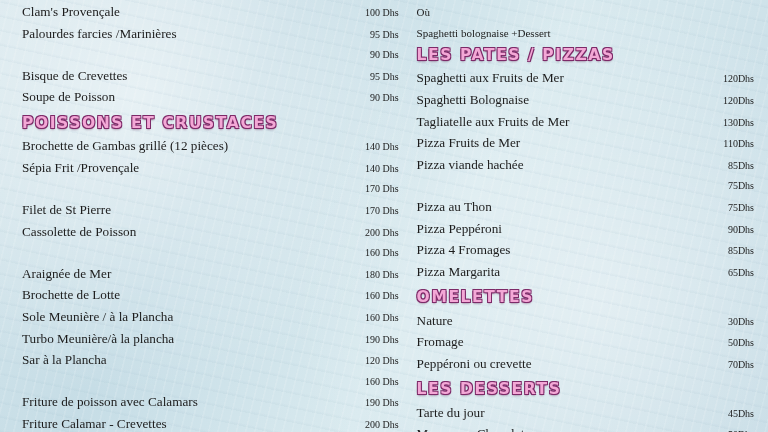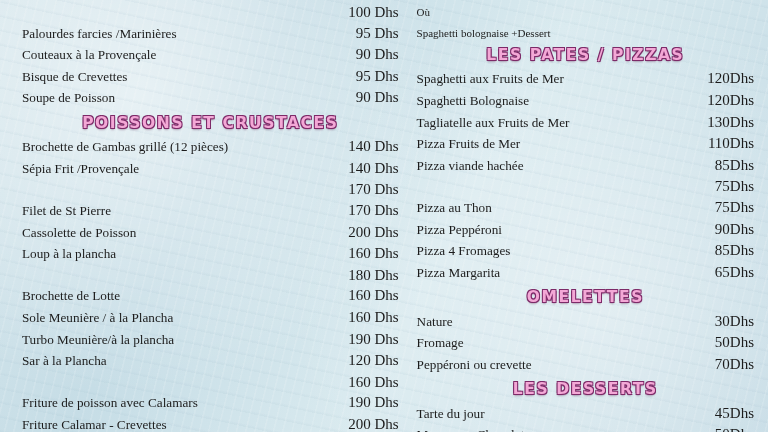--- a/index.html
+++ b/index.html
@@ -47,21 +47,21 @@
   }
   .col-left {
     width: 392px;
     padding-right: 8px;
   }
   .col-right {
     width: 354px;
     padding-left: 10px;
   }
   .section-title {
-    text-align: center;
+    text-align: left;
     font-family: "DejaVu Sans", sans-serif;
     font-weight: bold;
     font-size: 15.5px;
     letter-spacing: 1.6px;
     color: #f3a8d6;
     text-shadow:
       -1px -1px 0 #7d2a68,
        1px -1px 0 #7d2a68,
       -1px  1px 0 #7d2a68,
        1px  1px 0 #7d2a68,
@@ -86,21 +86,21 @@
   }
   .item-name {
     flex: 0 0 auto;
   }
   .item-spacer {
     flex: 1 1 auto;
   }
   .item-price {
     flex: 0 0 auto;
     text-align: right;
-    font-size: 15px;
+    font-size: 10px;
   }
   .col-left .item-price { min-width: 62px; }
   .col-right .item-price { min-width: 62px; }
   .plain-line {
     font-size: 11px;
     line-height: 20.6px;
     white-space: nowrap;
   }
 </style>
 </head>
@@ -108,30 +108,30 @@
 
 <div class="menu-page">
   <div class="paper-texture"></div>
 
   <div class="columns">
 
     <div class="col col-left">
 
       <ul class="items">
         <li class="item">
+          <span class="item-name">Clam's Provençale</span>
           <span class="item-spacer"></span>
           <span class="item-price">100 Dhs</span>
         </li>
         <li class="item">
           <span class="item-name">Palourdes farcies /Marinières</span>
           <span class="item-spacer"></span>
           <span class="item-price">95 Dhs</span>
         </li>
         <li class="item">
-          <span class="item-name">Couteaux à la Provençale</span>
           <span class="item-spacer"></span>
           <span class="item-price">90 Dhs</span>
         </li>
         <li class="item">
           <span class="item-name">Bisque de Crevettes</span>
           <span class="item-spacer"></span>
           <span class="item-price">95 Dhs</span>
         </li>
         <li class="item">
           <span class="item-name">Soupe de Poisson</span>
@@ -161,25 +161,25 @@
           <span class="item-name">Filet de St Pierre</span>
           <span class="item-spacer"></span>
           <span class="item-price">170 Dhs</span>
         </li>
         <li class="item">
           <span class="item-name">Cassolette de Poisson</span>
           <span class="item-spacer"></span>
           <span class="item-price">200 Dhs</span>
         </li>
         <li class="item">
-          <span class="item-name">Loup à la plancha</span>
           <span class="item-spacer"></span>
           <span class="item-price">160 Dhs</span>
         </li>
         <li class="item">
+          <span class="item-name">Araignée de Mer</span>
           <span class="item-spacer"></span>
           <span class="item-price">180 Dhs</span>
         </li>
         <li class="item">
           <span class="item-name">Brochette de Lotte</span>
           <span class="item-spacer"></span>
           <span class="item-price">160 Dhs</span>
         </li>
         <li class="item">
           <span class="item-name">Sole Meunière / à la Plancha</span>

